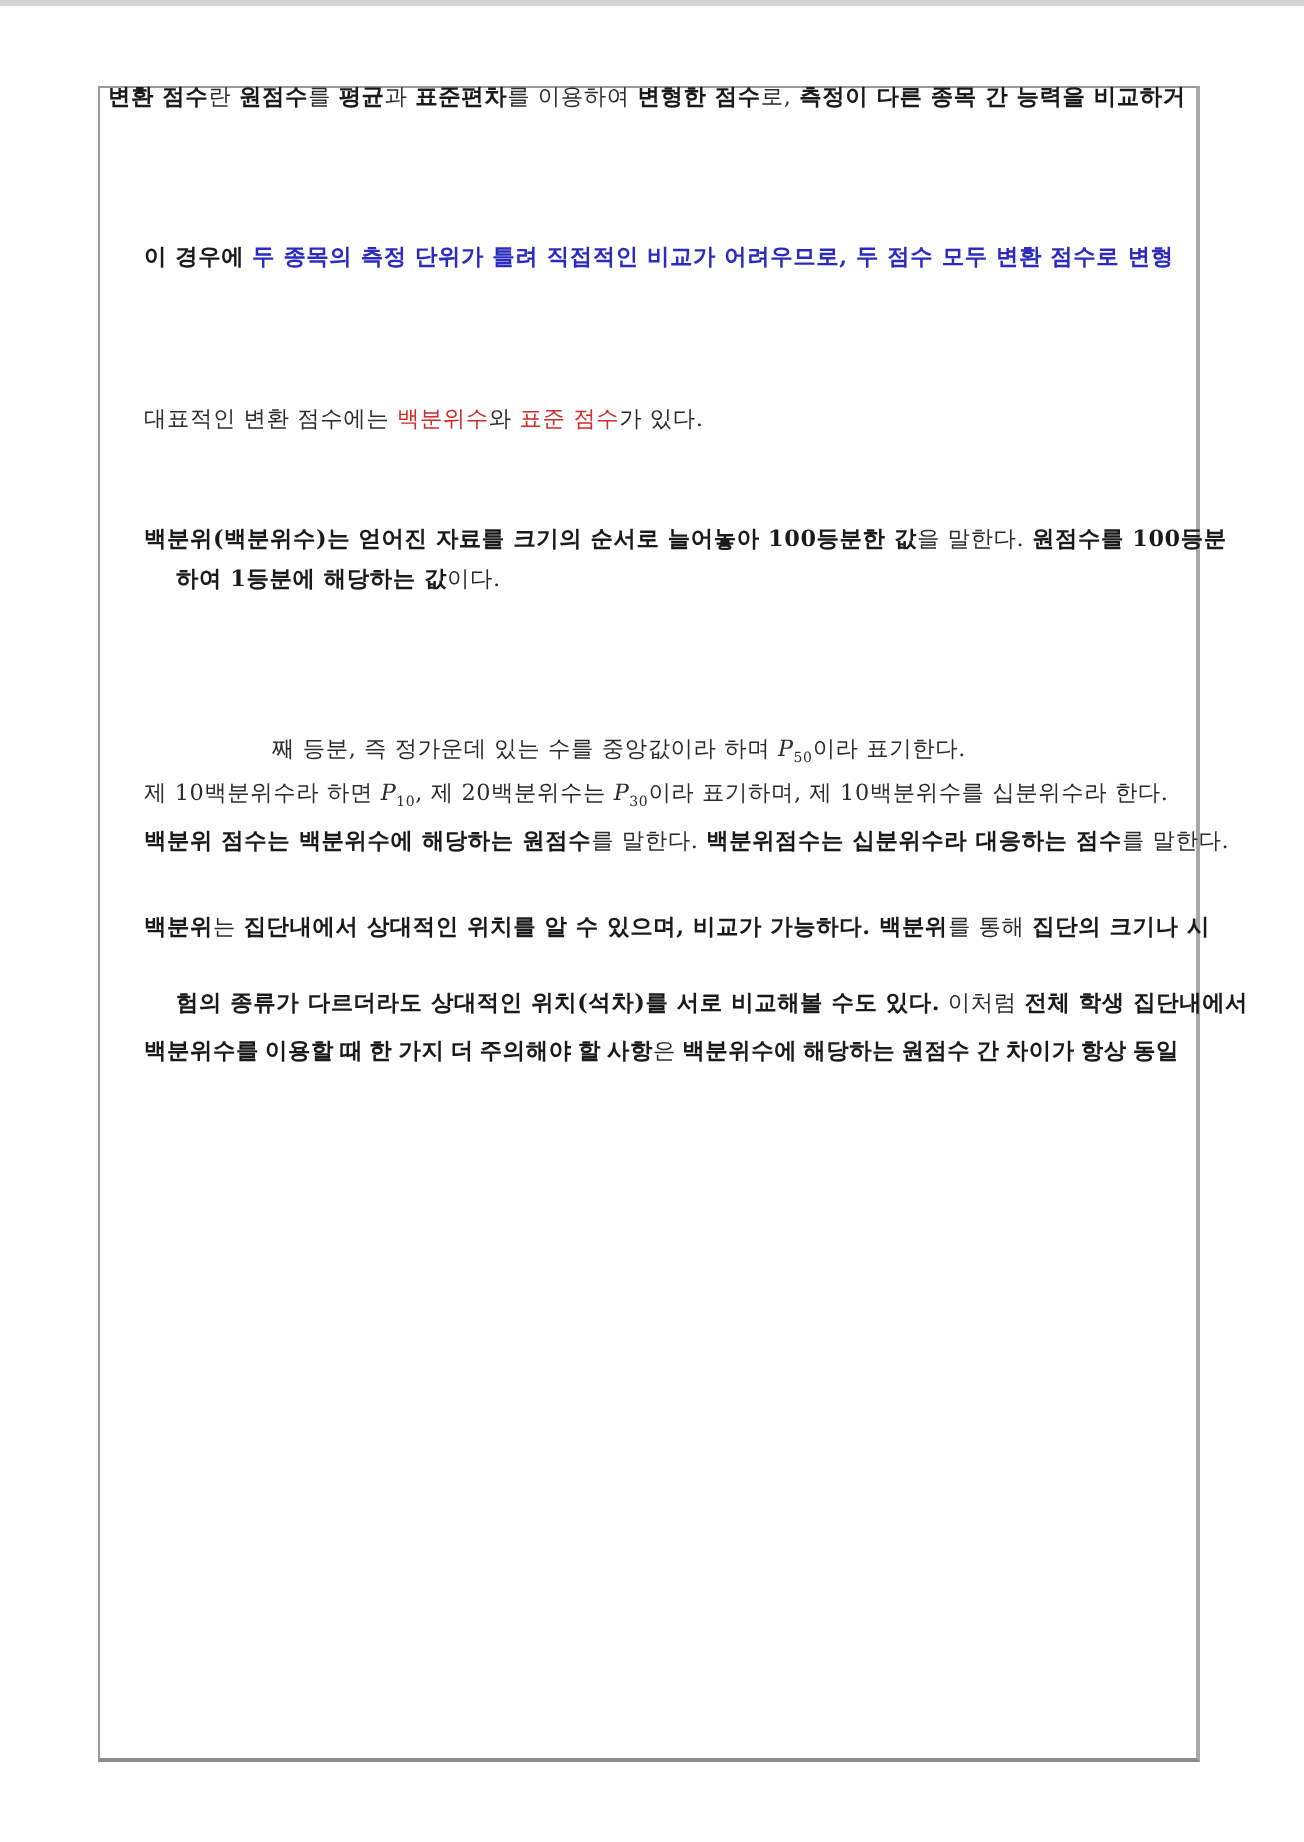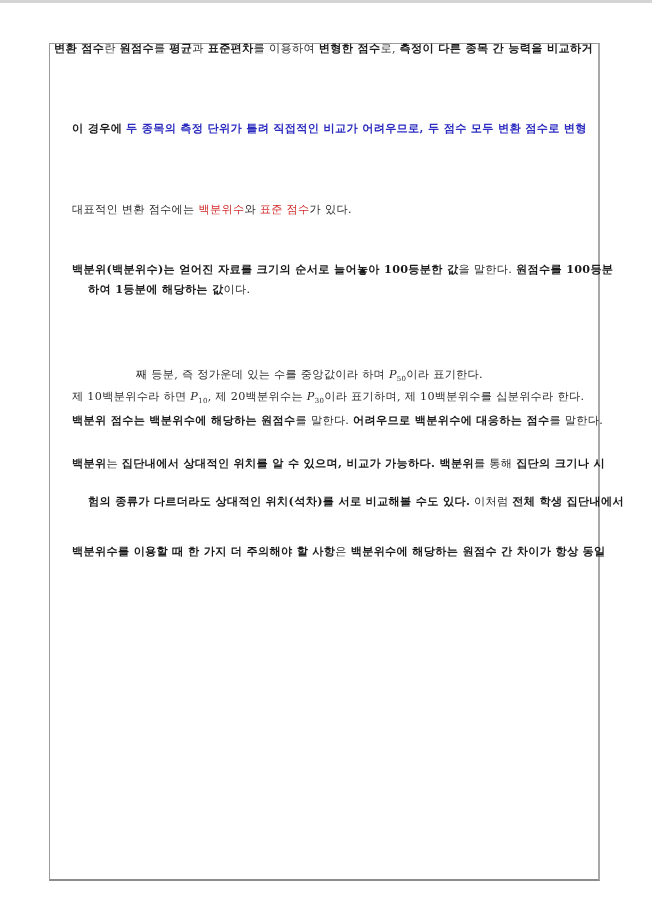--- a/index.html
+++ b/index.html
@@ -67,31 +67,31 @@
 <div class="ln" style="left:72px;top:348px;">
   <span></span> <span></span>
 </div>
 <div class="ln" style="left:88px;top:368px;margin-left:48px;">째 등분, 즉 정가운데 있는 수를 중앙값이라 하며 <i class="p">P</i><sub>50</sub>이라 표기한다.</div>
 
 <div class="ln" style="left:72px;top:390px;">
   <span></span> 제 10백분위수라 하면 <i class="p">P</i><sub>10</sub>, 제 20백분위수는 <i class="p">P</i><sub>30</sub>이라 표기하며, 제 10백분위수를 십분위수라 한다.
 </div>
 
 <div class="ln" style="left:72px;top:413px;">
-  <span></span> <span class="b">백분위 점수는 백분위수에 해당하는 원점수</span>를 말한다. <span class="b">어려우므로 백분위수에 대응하는 점수</span>를 말한다.
+  <span></span> <span class="b">백분위 점수는 백분위수에 해당하는 원점수</span>를 말한다. <span class="b">백분위점수는 십분위수라 대응하는 점수</span>를 말한다.
 </div>
 
 <div class="ln" style="left:72px;top:436px;margin-top:20px;">
   <span></span> <span class="b">백분위</span>는 <span class="b">집단내에서 상대적인 위치를 알 수 있으며, 비교가 가능하다. 백분위</span>를 통해 <span class="b">집단의 크기나 시</span>
 </div>
 <div class="ln" style="left:88px;top:456px;margin-top:38px;"><span class="b">험의 종류가 다르더라도 상대적인 위치(석차)를 서로 비교해볼 수도 있다.</span> 이처럼 <span class="b">전체 학생 집단내에서</span></div>
 <div class="ln b" style="left:88px;top:476px;"></div>
 <div class="ln b" style="left:88px;top:496px;"></div>
 
-<div class="ln" style="left:72px;top:544px;">
+<div class="ln" style="left:72px;top:519px;font-family:Liberation Serif, serif;">
   <span></span> <span class="b">백분위수를 이용할 때 한 가지 더 주의해야 할 사항</span>은 <span class="b">백분위수에 해당하는 원점수 간 차이가 항상 동일</span>
 </div>
 <div class="ln b" style="left:88px;top:539px;"></div>
 
 <div class="ln" style="left:88px;top:561px;">
   <span></span> <span></span>
 </div>
 <div class="ln" style="left:104px;top:581px;"></div>
 
 <div class="ln" style="left:88px;top:604px;">

